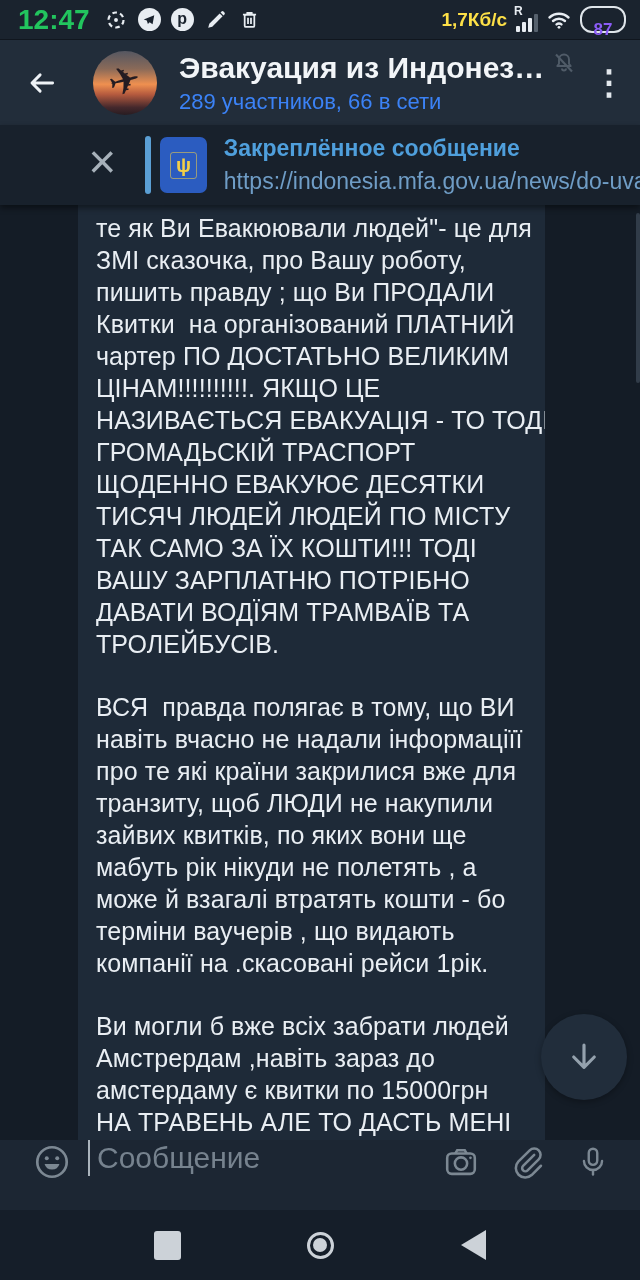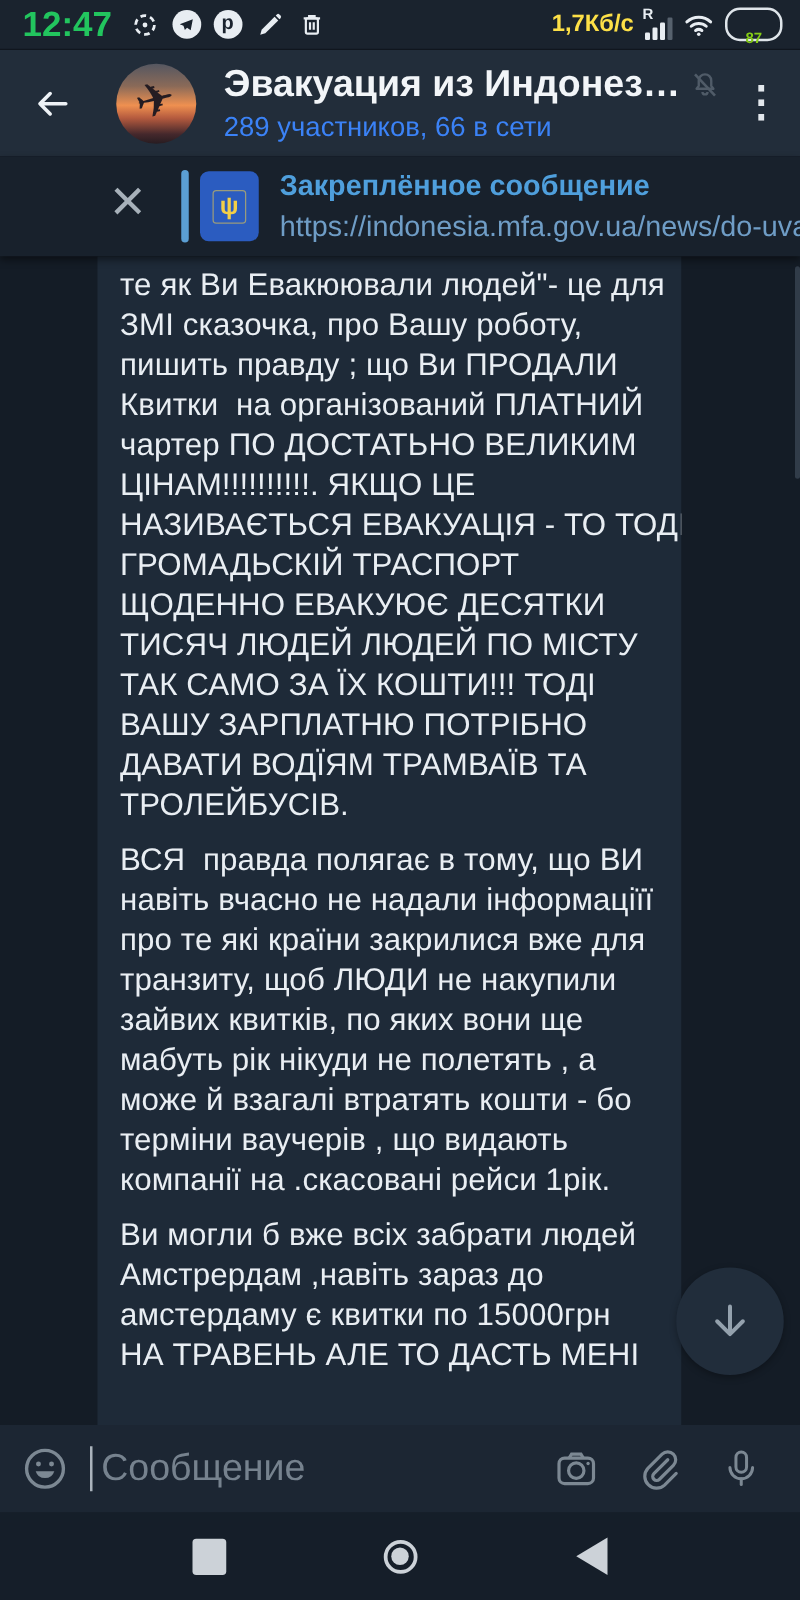--- a/index.html
+++ b/index.html
@@ -27,38 +27,38 @@
   .sb-circle .pletter{font-size:16px;font-weight:700;line-height:1;transform:translateY(-1px);}
   .sb-right{margin-left:auto;display:flex;align-items:center;gap:9px;}
   .sb-speed{font-size:19px;font-weight:600;color:#fde047;}
   .signal{display:flex;align-items:flex-end;position:relative;padding-top:6px;gap:2px;}
   .signal .roam{position:absolute;top:-4px;left:-2px;font-size:12px;font-weight:700;color:#e8edf2;}
   .signal i{display:block;width:4px;background:#e8edf2;border-radius:1px;}
   .signal i.b1{height:6px}.signal i.b2{height:10px}.signal i.b3{height:14px}
   .signal i.b4{height:18px;background:#56616d}
   .battery{min-width:42px;height:23px;border:2px solid #dfe5ea;border-radius:12px;
     display:flex;align-items:center;justify-content:center;}
-  .battery span{font-size:12px;font-weight:700;color:#84cc16;margin-top:20px;}
+  .battery span{font-size:17px;font-weight:700;color:#8b5cf6;margin-top:20px;}
 
   
   .chat-header{
     height:85px;background:#222d3a;display:flex;align-items:center;
     padding:0 18px 0 25px;box-sizing:border-box;
     box-shadow:0 1px 0 rgba(0,0,0,.3);
   }
   .back-btn{width:50px;height:60px;display:flex;align-items:center;justify-content:flex-start;
     background:none;border:none;padding:0;cursor:pointer;margin-right:18px;}
   .avatar{
     width:64px;height:64px;border-radius:50%;overflow:hidden;flex:0 0 auto;margin-right:22px;
     background:linear-gradient(180deg,#555761 0%,#8a6a58 28%,#ef9050 52%,#b45a3e 68%,#45282c 88%,#271c21 100%);
     display:flex;align-items:center;justify-content:center;position:relative;
   }
   .avatar .plane{font-size:38px;color:#241c22;transform:rotate(-14deg) translateY(-2px);line-height:1;}
   .hdr-texts{flex:1;min-width:0;overflow:hidden;}
-  .hdr-title-row{display:flex;align-items:flex-end;gap:8px;}
+  .hdr-title-row{display:flex;align-items:flex-start;gap:8px;}
   .hdr-title{font-size:30px;font-weight:700;color:#f2f5f8;white-space:nowrap;overflow:hidden;
     text-overflow:clip;max-width:420px;}
   .mute-ic{flex:0 0 auto;opacity:.9;}
   .hdr-sub{font-size:22px;color:#3b82f6;margin-top:4px;white-space:nowrap;}
   .menu-btn{width:26px;height:60px;background:none;border:none;cursor:pointer;
     display:flex;align-items:center;justify-content:center;margin-left:8px;}
   .menu-btn span{font-size:34px;line-height:0.9;color:#e3e8ed;font-weight:700;}
 
   
   .pinned-bar{
@@ -78,32 +78,32 @@
   .pin-link{font-size:23px;color:#6f9dc6;margin-top:6px;white-space:nowrap;}
 
   
   .chat-area{height:935px;position:relative;background:#141c26;overflow:hidden;}
   .bubble{
     position:absolute;left:78px;top:0;width:467px;height:100%;
     background:#1e2a38;box-sizing:border-box;
     padding:7px 6px 0 18px;overflow:hidden;
   }
   .para{white-space:pre;font-size:25px;line-height:32px;color:#e9eef3;letter-spacing:.1px;}
-  .para + .para{margin-top:12px;}
+  .para + .para{margin-top:31px;}
   .chat-scrollbar{position:absolute;right:0;top:8px;width:4px;height:170px;border-radius:2px;background:#313c49;}
   .scroll-down-btn{
     position:absolute;right:13px;bottom:40px;width:86px;height:86px;border-radius:50%;
     background:#212d3b;border:none;cursor:pointer;display:flex;align-items:center;justify-content:center;
     box-shadow:0 2px 6px rgba(0,0,0,.3);
   }
 
   
   .composer{
-    height:70px;background:#1c2633;display:flex;align-items:center;
-    padding:0 26px 0 14px;box-sizing:border-box;gap:0;
+    height:70px;background:#1c2633;display:flex;align-items:flex-start;
+    padding:0 26px 0 30px;box-sizing:border-box;gap:0;
     box-shadow:0 -1px 0 rgba(0,0,0,.3);
   }
   .emoji-btn{background:none;border:none;padding:0;cursor:pointer;width:44px;height:44px;
     display:flex;align-items:center;justify-content:center;margin-right:14px;}
   .caret{width:2px;height:36px;background:#aab3bc;margin-right:5px;flex:0 0 auto;}
   .msg-input{
     flex:1;background:transparent;border:none;outline:none;
     font-family:"Liberation Sans",sans-serif;font-size:30px;color:#e9eef3;min-width:0;
   }
   .msg-input::placeholder{color:#76828e;opacity:1;}

